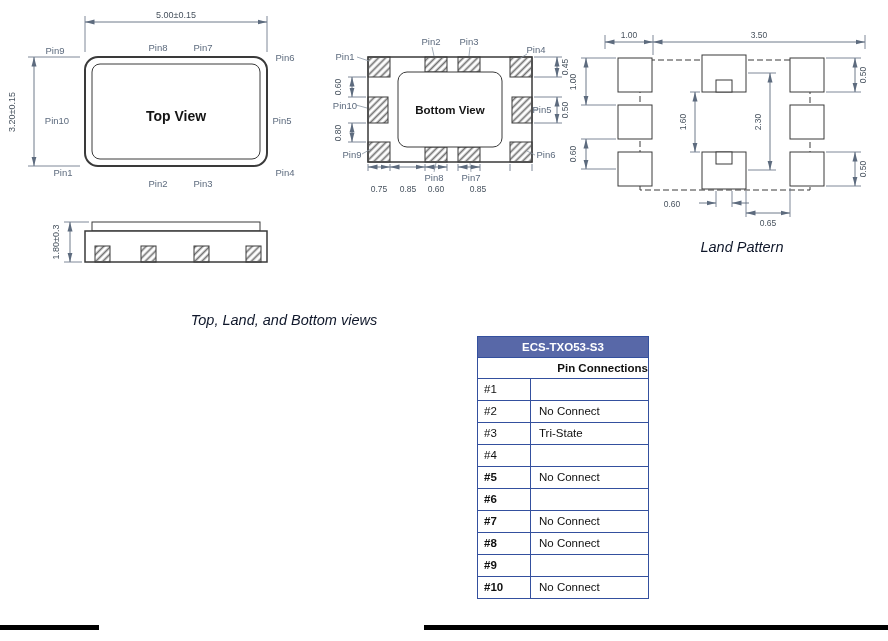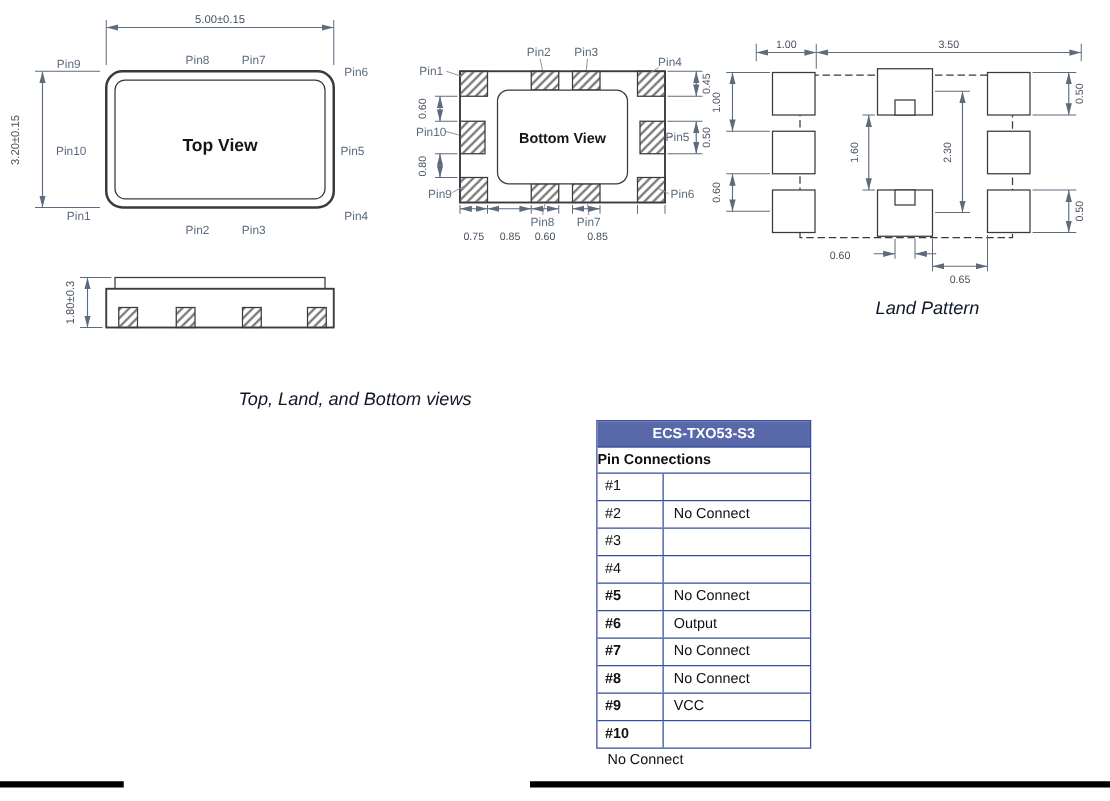--- a/index.html
+++ b/index.html
@@ -16,23 +16,23 @@
   .leader { stroke:#8a97a5; stroke-width:0.8; }
   .pinlabel { font-size:9.5px; fill:#5d6b7e; }
   .dimtext  { font-size:9px;  fill:#47525e; }
   .sm       { font-size:8.5px; }
   .viewtitle  { font-size:14px;   font-weight:bold; fill:#151515; }
   .viewtitle2 { font-size:11.5px; font-weight:bold; fill:#151515; }
 
   
   .pin-table { left:461px; top:336px; width:170px; border:1px solid #34509e; color:#101010; font-size:11.5px;margin-left:16px; }
   .pt-title  { background:#5868a8; color:#fff; font-weight:bold; text-align:center; height:20px; line-height:20px; border-bottom:1px solid #34509e; }
-  .pt-header { font-weight:bold; text-align:left; height:20px; line-height:20px; border-bottom:1px solid #34509e; }
+  .pt-header { font-weight:bold; text-align:right; height:20px; line-height:20px; border-bottom:1px solid #34509e; }
   .pt-row  { display:flex; height:21px; line-height:21px; border-bottom:1px solid #34509e; }
-  .pt-row:last-child { border-bottom:0;flex-direction:column; }
+  .pt-row:last-child { border-bottom:0; }
   .pt-pin  { width:46px; padding-left:6px; border-right:1px solid #34509e; }
   .pt-conn { flex:1; padding-left:8px; }
   .boldpin .pt-pin { font-weight:bold; }
 
   .footer-bar { top:625px; height:5px; background:#000; }
 </style>
 </head>
 <body>
 
 <svg class="abs" style="left:0;top:0" width="330" height="290" viewBox="0 0 330 290">
@@ -264,43 +264,42 @@
 
   <div class="pt-row">
     <div class="pt-pin">#1</div>
   </div>
   <div class="pt-row" &#32;data-name="table-row">
     <div class="pt-pin">#2</div>
     <div class="pt-conn">No Connect</div>
   </div>
   <div class="pt-row">
     <div class="pt-pin">#3</div>
+    <div class="pt-conn">Tri-State</div>
   </div>
   <div class="pt-row">
     <div class="pt-pin">#4</div>
   </div>
   <div class="pt-row boldpin">
     <div class="pt-pin">#5</div>
     <div class="pt-conn">No Connect</div>
   </div>
   <div class="pt-row boldpin">
     <div class="pt-pin">#6</div>
-    <div class="pt-conn">Output</div>
   </div>
   <div class="pt-row boldpin">
     <div class="pt-pin">#7</div>
     <div class="pt-conn">No Connect</div>
   </div>
   <div class="pt-row boldpin">
     <div class="pt-pin">#8</div>
     <div class="pt-conn">No Connect</div>
   </div>
   <div class="pt-row boldpin">
     <div class="pt-pin">#9</div>
-    <div class="pt-conn">VCC</div>
   </div>
   <div class="pt-row boldpin">
     <div class="pt-pin">#10</div>
     <div class="pt-conn">No Connect</div>
   </div>
 </div>
 
 <div class="abs footer-bar" style="left:0;width:99px"></div>
 <div class="abs footer-bar" style="left:424px;width:464px"></div>
 

